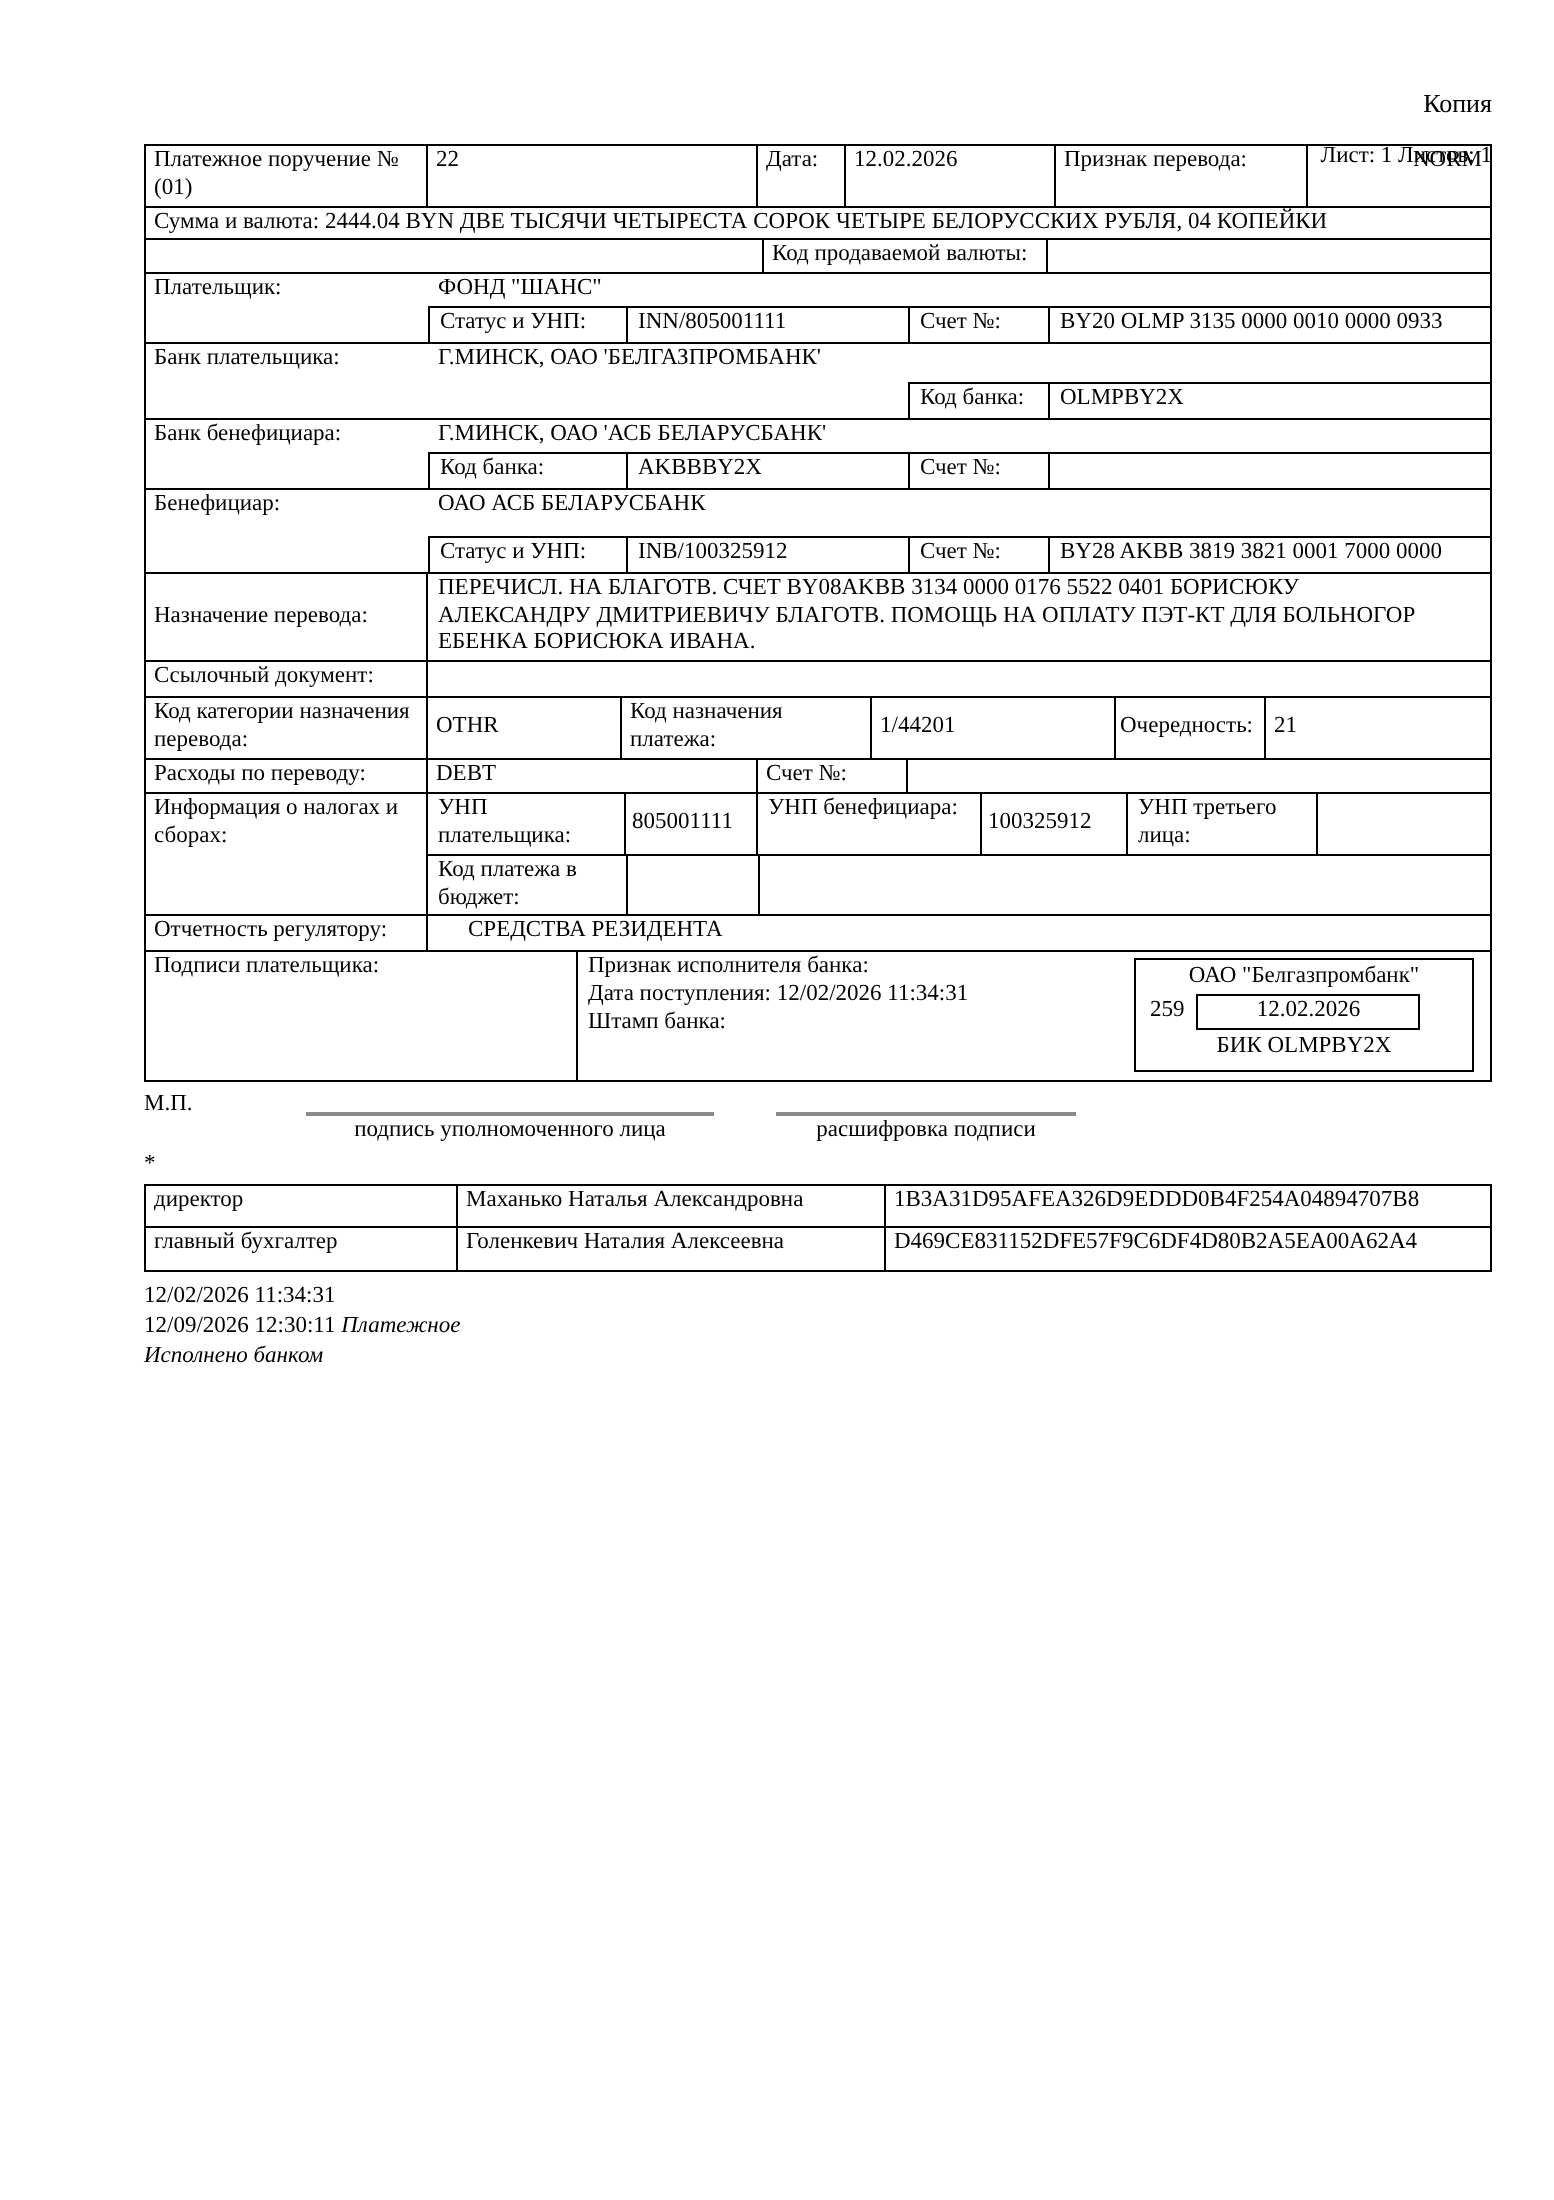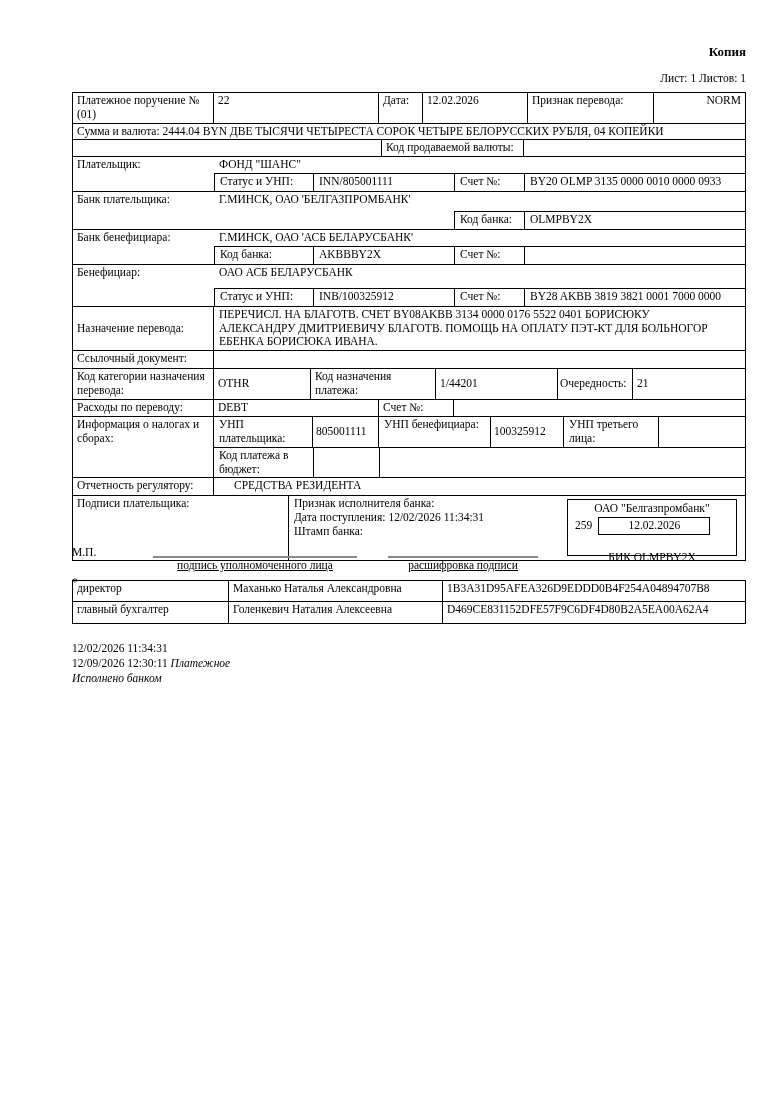--- a/index.html
+++ b/index.html
@@ -2,24 +2,24 @@
 <html><head>
 <meta charset="utf-8">
 <style>
   html,body { margin:0; padding:0; background:#fff; }
   .page {
     position:relative; width:777px; height:1100px; background:#fff;
     font-family:"Liberation Serif","DejaVu Serif",serif;
     font-size:11.5px; line-height:1.2; color:#000;
   }
   .top-right { position:absolute; top:44px; right:31px; text-align:right; }
-  .copy { font-weight:bold; font-size:13px; }
+  .copy { font-weight:normal; font-size:13px; }
   .sheet { margin-top:12px; }
 
-  .doc { position:absolute; left:72px; top:92px; width:674px; border:1px solid #000; box-sizing:border-box; }
+  .doc { position:absolute; left:72px; top:72px; width:674px; border:1px solid #000; box-sizing:border-box; }
   .row { display:flex; border-bottom:1px solid #000; box-sizing:border-box; }
   .row:last-child { border-bottom:none; }
   .cell { box-sizing:border-box; padding:1px 4px; overflow:hidden; }
   .br { border-right:1px solid #000; }
   .col { display:flex; flex-direction:column; box-sizing:border-box; }
   .boxes { display:flex; }
   .box { box-sizing:border-box; border-left:1px solid #000; border-top:1px solid #000; padding:1px 5px; overflow:hidden; }
   .nob { box-sizing:border-box; padding:1px 5px; }
   .vc { display:flex; align-items:center; }
   .ctr { text-align:right; }
@@ -29,26 +29,26 @@
   .stamp { position:absolute; top:3px; right:8px; width:170px; height:57px;
            border:1px solid #000; box-sizing:border-box; text-align:center; padding:2px 3px; }
   .stamp-mid { display:flex; align-items:center; justify-content:flex-start; margin-top:1px; }
   .stamp-num { padding:0 6px 0 4px; }
   .stamp-datebox { border:1px solid #000; width:112px; text-align:center; padding:1px 0; box-sizing:border-box; }
 
   .mp { position:absolute; left:72px; top:546px; }
   .sigline { position:absolute; height:2px; background:#8a8a8a; top:556px; }
   .sigline1 { left:153px; width:204px; }
   .sigline2 { left:388px; width:150px; }
-  .sigcap { position:absolute; top:559px; text-align:center;text-decoration:underline; }
+  .sigcap { position:absolute; top:559px; text-align:center; }
   .sigcap1 { left:153px; width:204px; }
   .sigcap2 { left:388px; width:150px; }
   .asterisk { position:absolute; left:72px; top:576px; }
 
-  .signers { position:absolute; left:72px; top:580px; width:674px; border:1px solid #000; box-sizing:border-box; }
+  .signers { position:absolute; left:72px; top:592px; width:674px; border:1px solid #000; box-sizing:border-box; }
   .signers .row { min-height:21px; }
   .footer { position:absolute; left:72px; top:642px; }
   .footer div { margin-bottom:1px; }
 </style>
 </head>
 <body>
 
 <div class="page">
 
   <div class="top-right">
@@ -185,21 +185,21 @@
       <div class="cell" style="width:456px;position:relative;padding-left:5px">
         <div>Признак исполнителя банка:</div>
         <div>Дата поступления: 12/02/2026 11:34:31</div>
         <div>Штамп банка:</div>
         <div class="stamp">
           <div>ОАО "Белгазпромбанк"</div>
           <div class="stamp-mid">
             <span class="stamp-num">259</span>
             <span class="stamp-datebox">12.02.2026</span>
           </div>
-          <div style="margin-top:16px">БИК OLMPBY2X</div>
+          <div style="margin-top:2px">БИК OLMPBY2X</div>
         </div>
       </div>
     </div>
   </div>
 
   <div class="mp">М.П.</div>
   <div class="sigline sigline1"></div>
   <div class="sigline sigline2"></div>
   <div class="sigcap sigcap1">подпись уполномоченного лица</div>
   <div class="sigcap sigcap2">расшифровка подписи</div>

